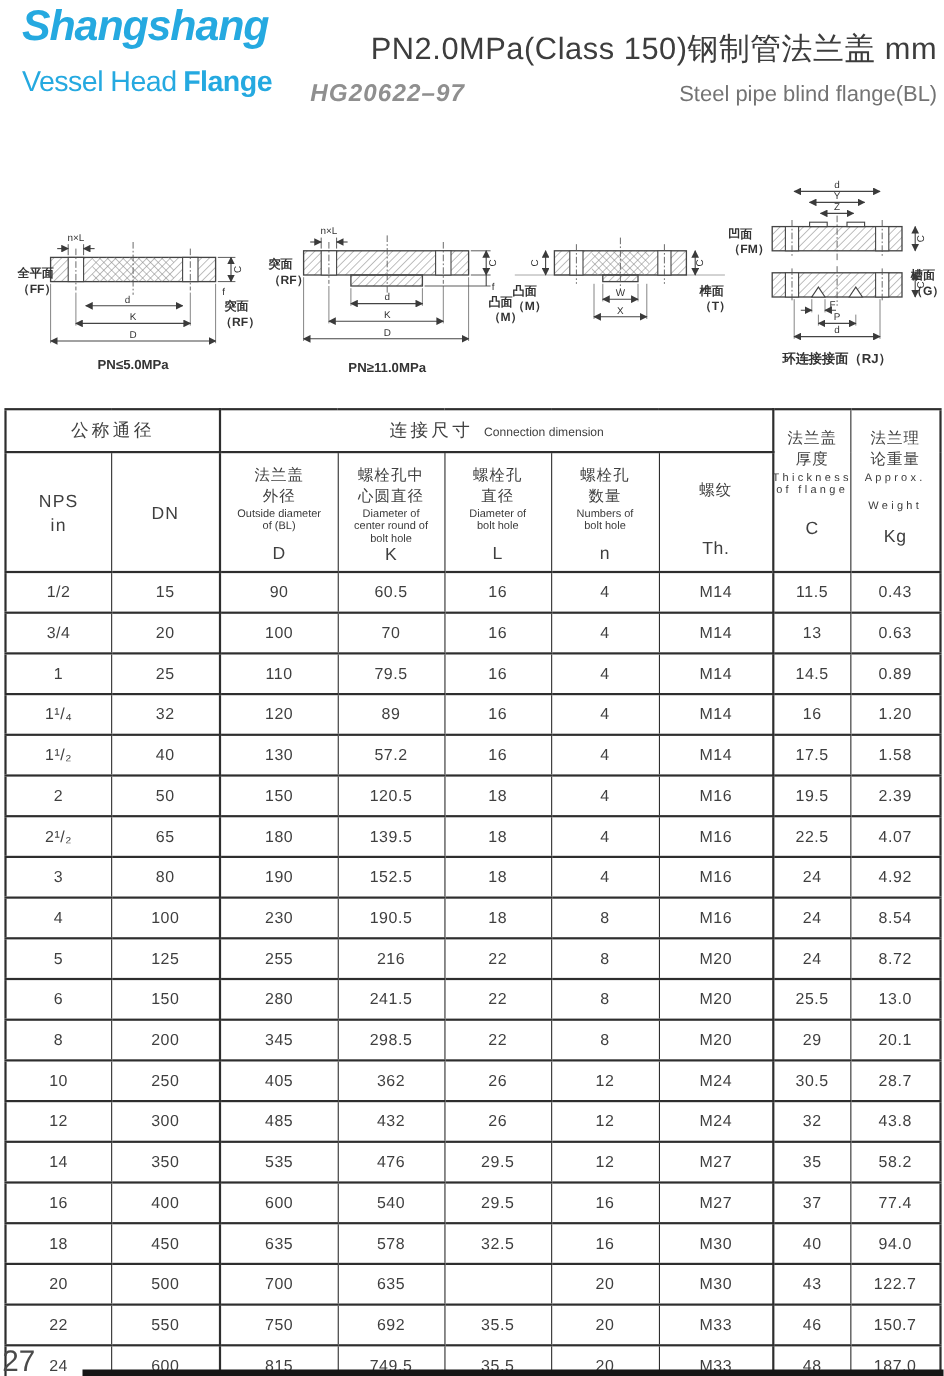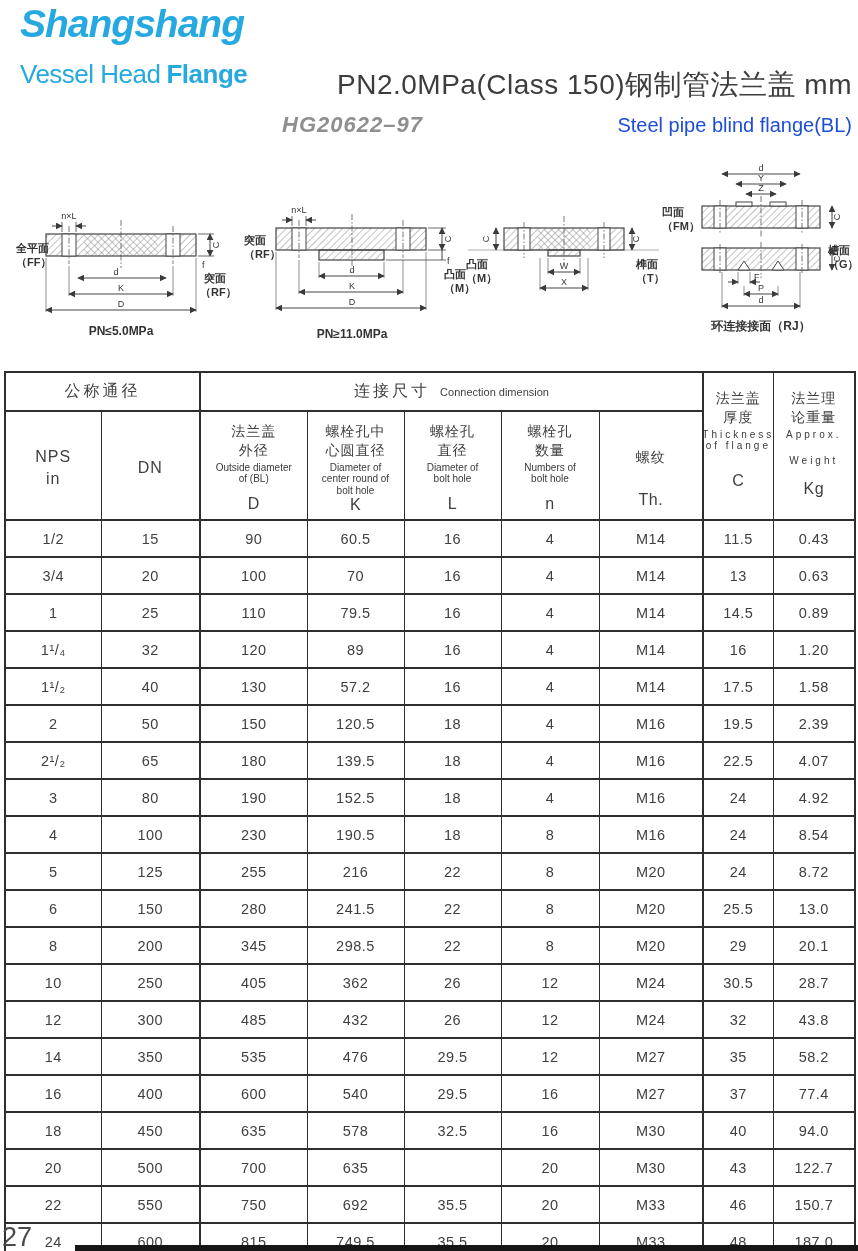--- a/index.html
+++ b/index.html
@@ -17,25 +17,25 @@
   .brand-line1{
     font-size:39px;font-weight:bold;font-style:italic;
     color:#25a9e0;letter-spacing:-1px;line-height:1.0;
   }
   .brand-line2{
     font-size:26px;color:#25a9e0;letter-spacing:-0.5px;line-height:1.1;margin-top:17px;
   }
   .brand-line2 .bold{font-weight:bold;margin-left:6px;}
   .title-block{position:absolute;right:6px;top:26px;text-align:right;}
   .page-title{
-    font-size:28px;color:#3d3d3d;letter-spacing:0.5px;white-space:nowrap;margin-top:40px;
+    font-size:28px;color:#3d3d3d;letter-spacing:0.5px;white-space:nowrap;
   }
   .sub-row{display:flex;justify-content:space-between;align-items:baseline;margin-top:8px;width:570px;}
   .standard-no{font-size:22px;font-weight:bold;font-style:italic;color:#8f8f8f;letter-spacing:1px;}
-  .subtitle-en{font-size:20px;color:#1d4ed8;}
+  .subtitle-en{font-size:20px;color:#737373;}
   
   .drawings{position:absolute;left:0;top:168px;width:858px;height:190px;}
   .drawings svg{position:absolute;overflow:visible;}
   .dwg-label{font-size:11px;font-weight:bold;fill:#333;}
   .dwg-dim{font-size:9px;fill:#333;}
   .dwg-cap{font-size:12px;font-weight:bold;fill:#333;}
   
   table.spec{
     position:absolute;left:4px;top:371px;
     width:850px;border-collapse:collapse;table-layout:fixed;
@@ -361,21 +361,21 @@
         <th>
           <div class="hcell">
             <span class="cn">螺栓孔</span>
             <span class="cn">数量</span>
             <span class="en" style="max-width:58px">Numbers of bolt hole</span>
             <span class="spacer"></span>
             <span class="sym">n</span>
           </div>
         </th>
         <th class="b-thick-r">
-          <div class="hcell" style="padding-top:36px;padding-bottom:10px;justify-content:flex-end;">
+          <div class="hcell" style="padding-top:24px;padding-bottom:10px;justify-content:flex-end;">
             <span class="cn">螺纹</span>
             <span class="spacer"></span>
             <span class="sym">Th.</span>
           </div>
         </th>
       </tr>
     </thead>
     <tbody>
         <tr>
           <td>1/2</td>

